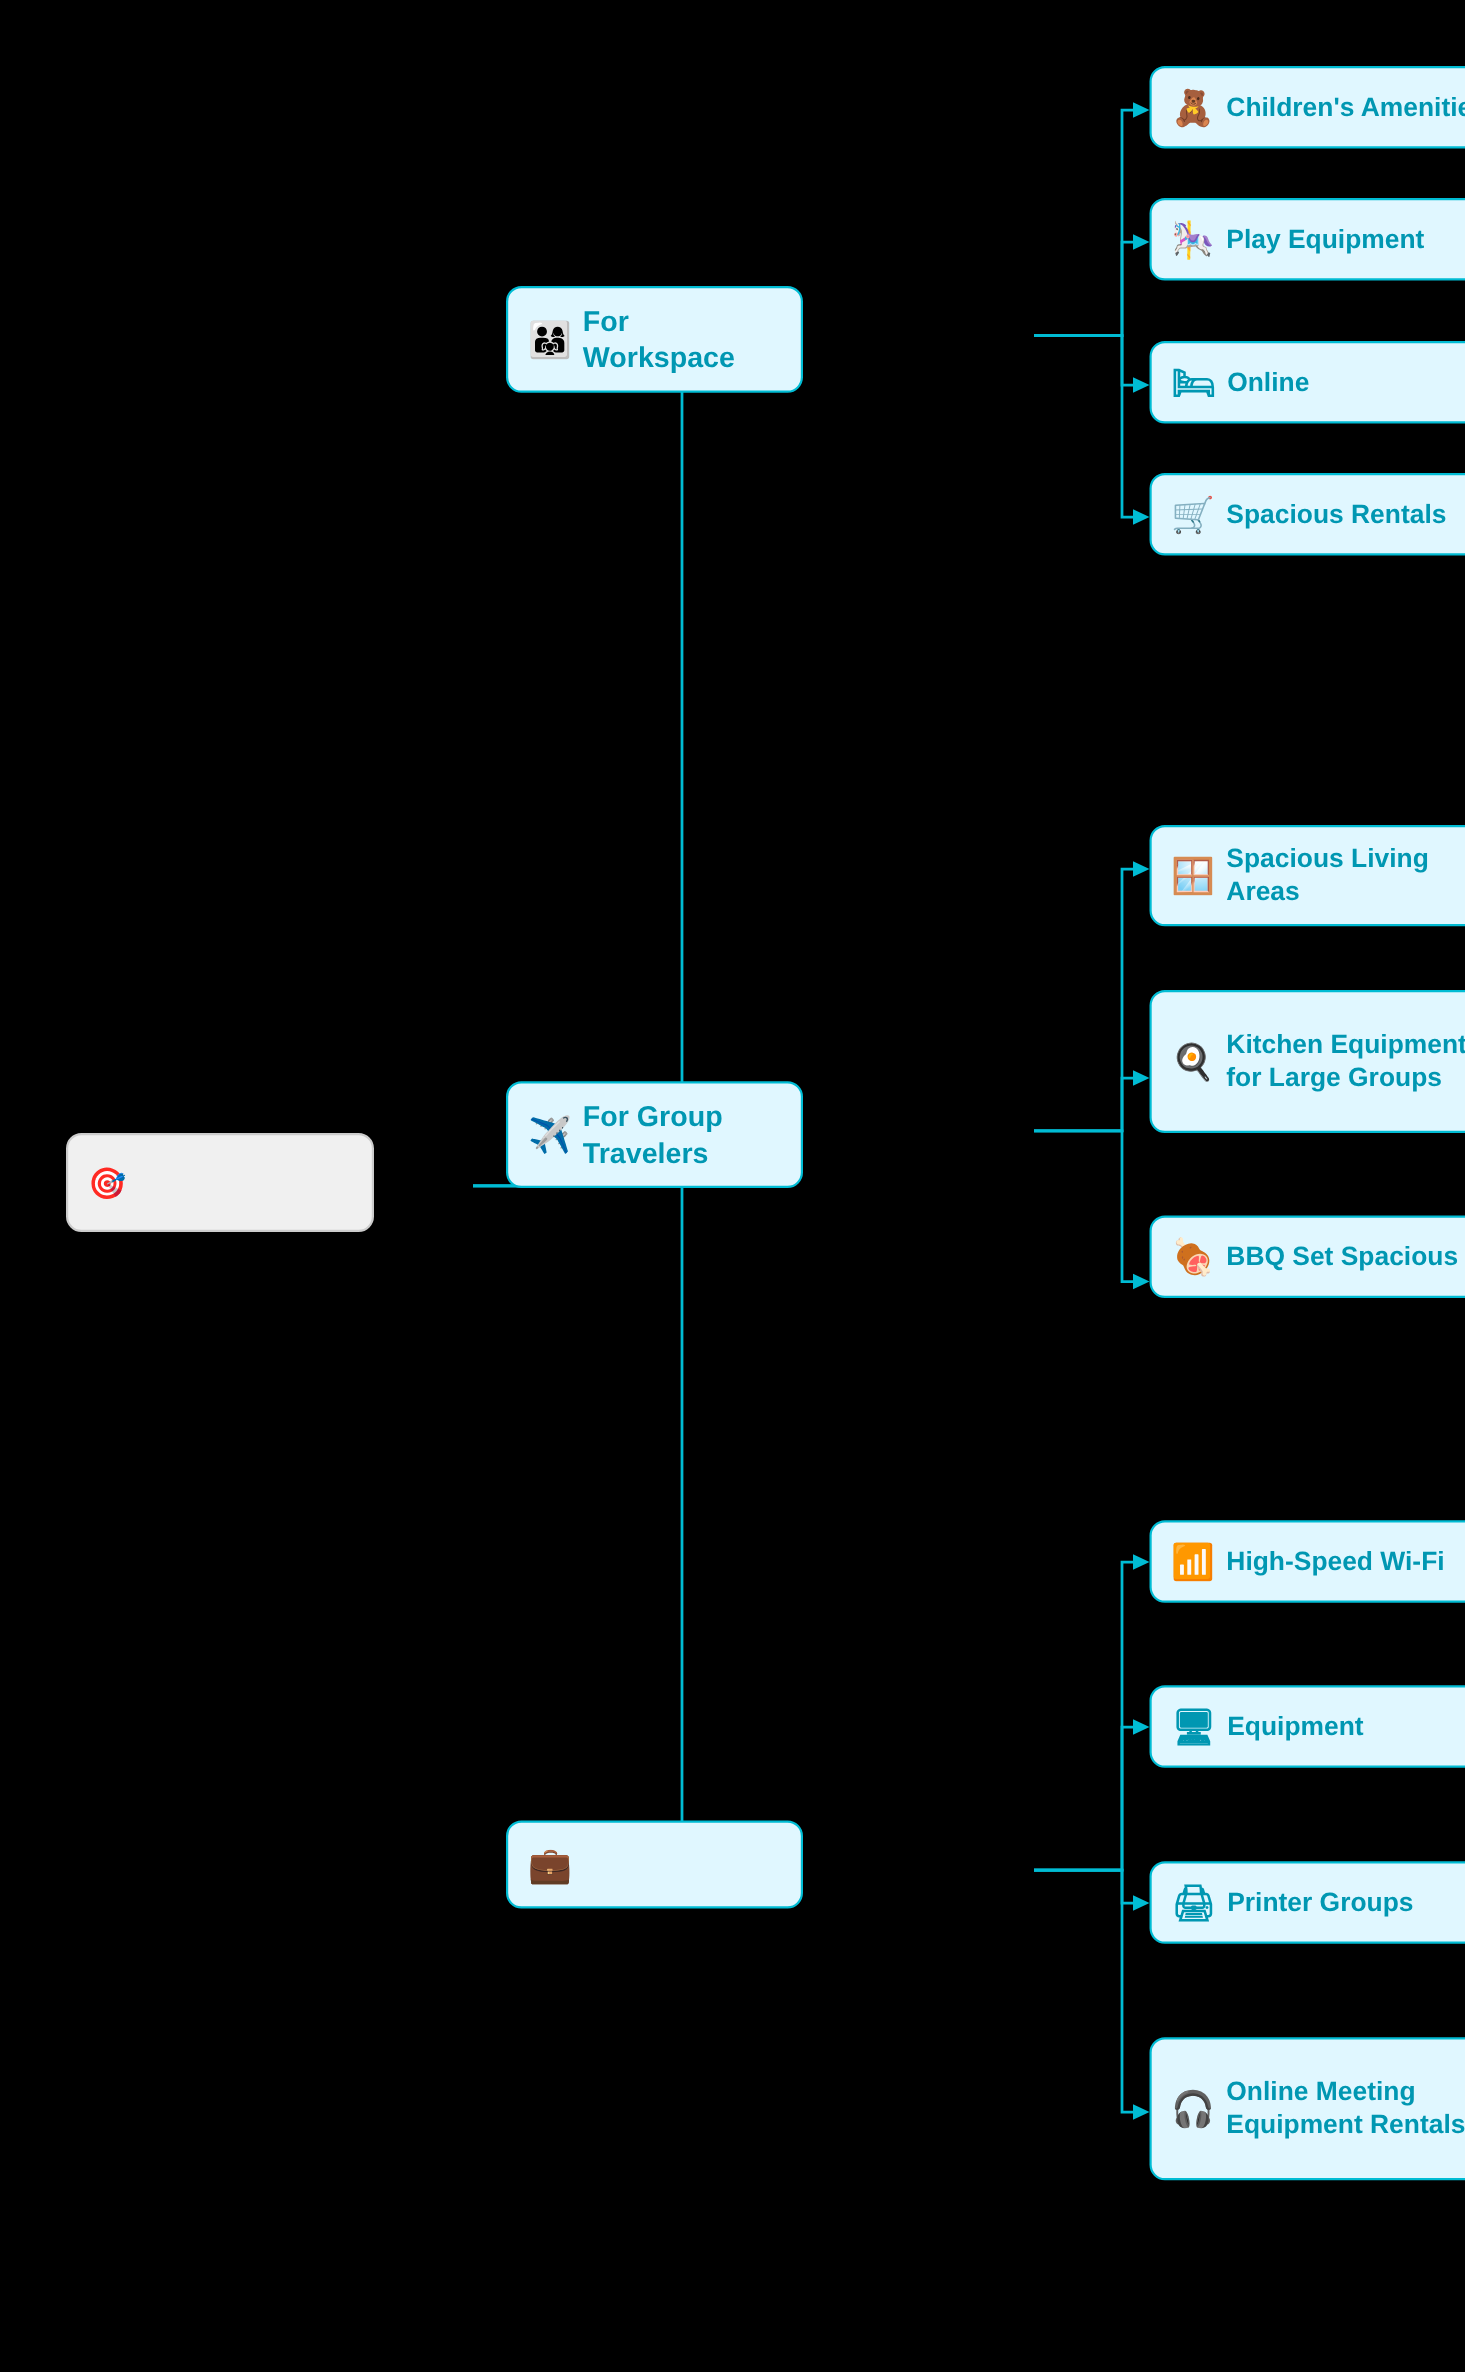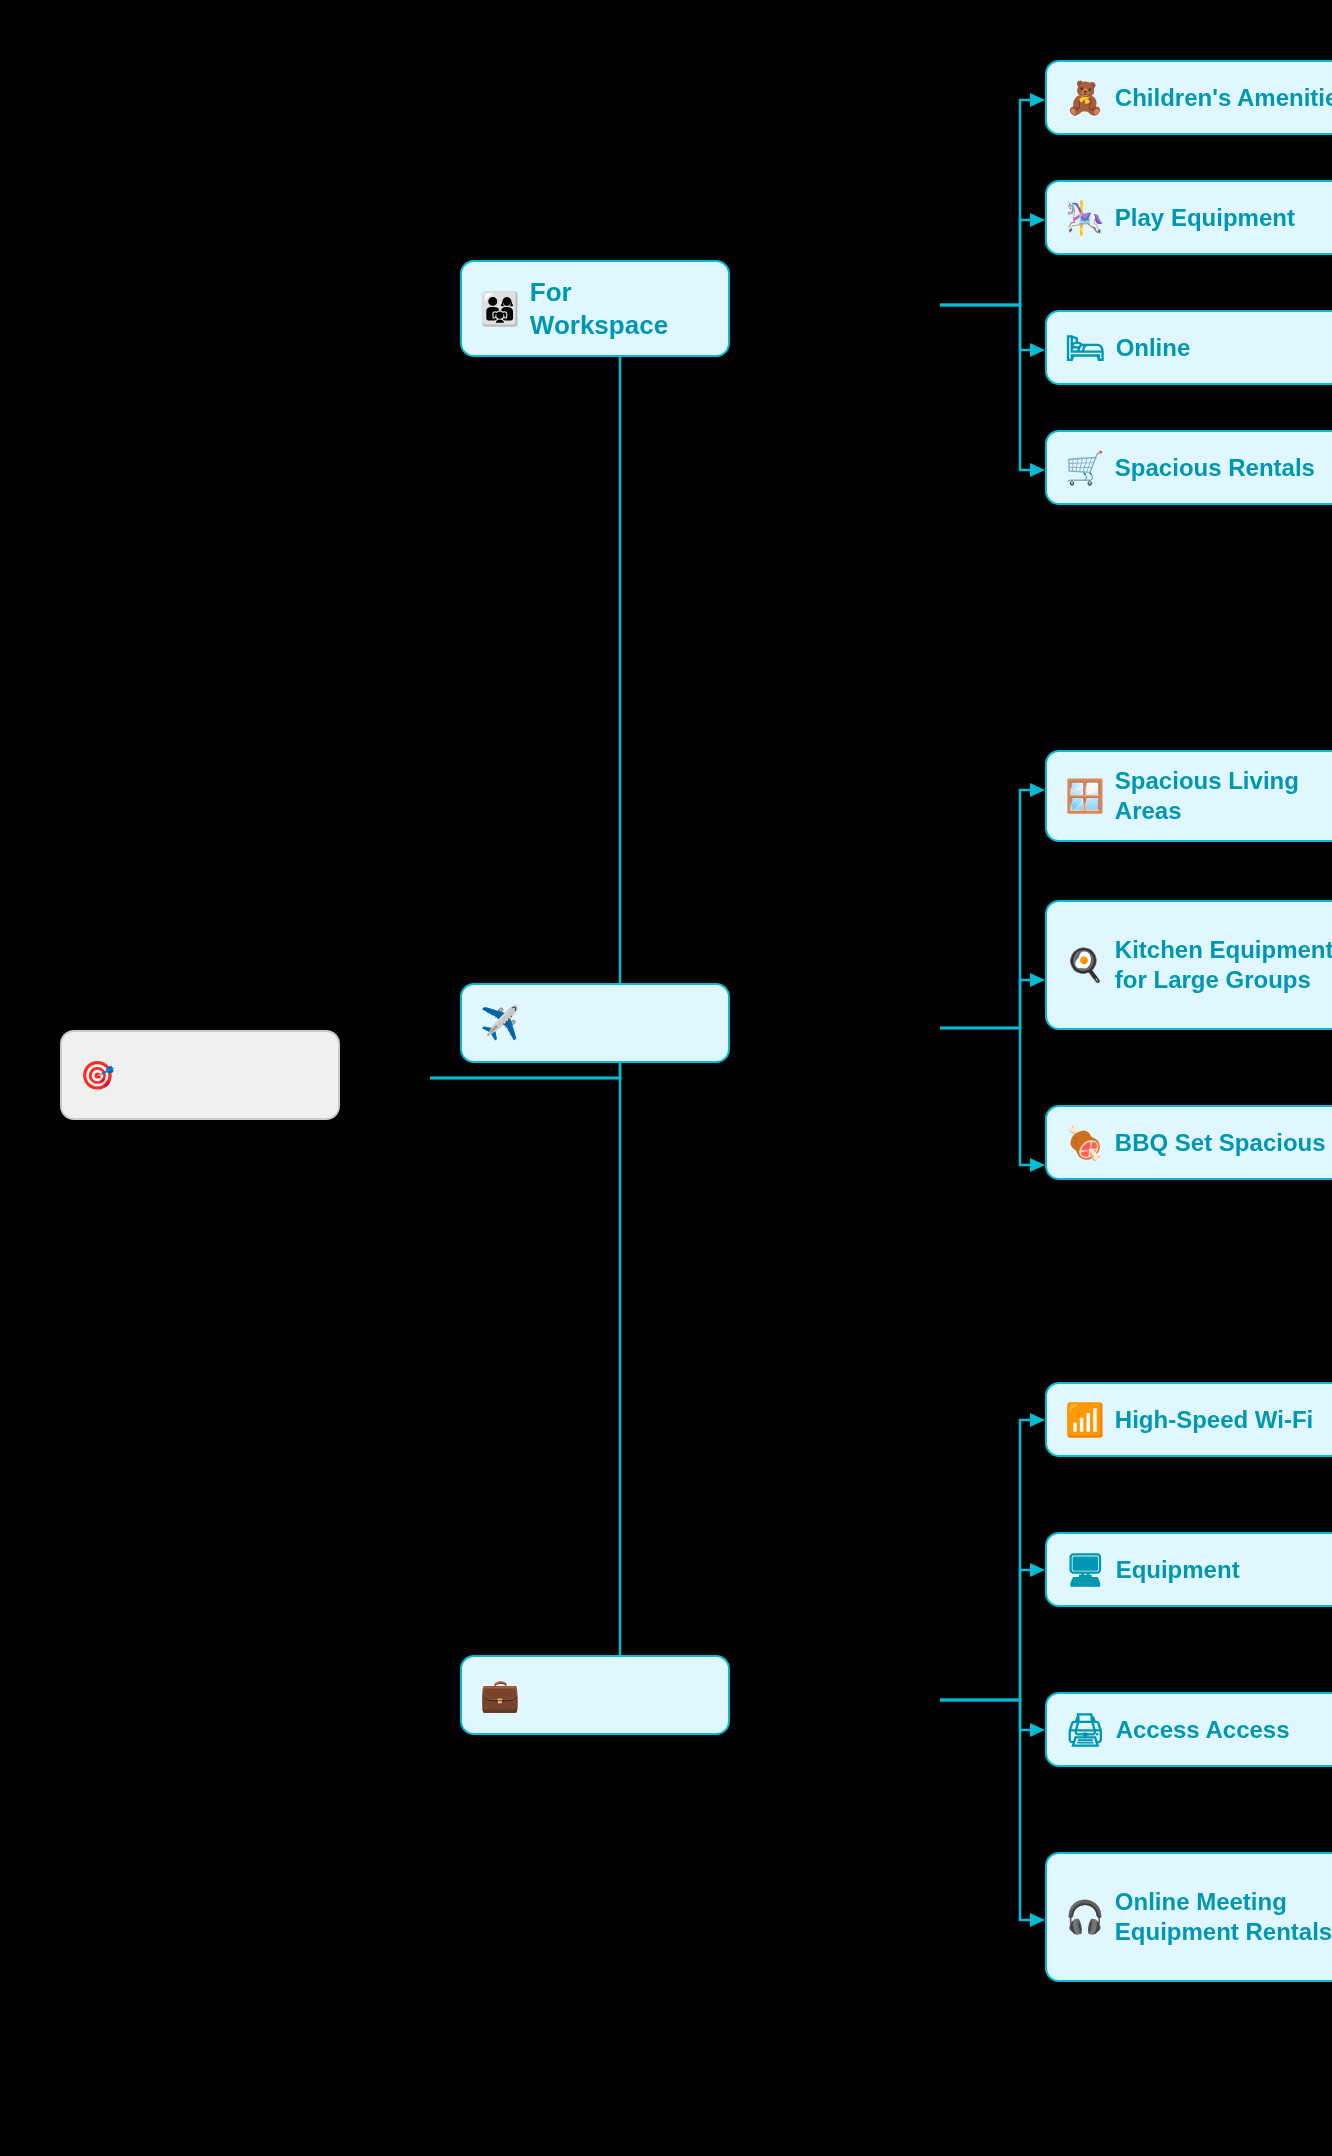--- a/index.html
+++ b/index.html
@@ -147,20 +147,21 @@
     <span class="node-icon">🎯</span>
   </div>
 
   <div class="node node-mid" style="left:460px; top:260px; width:270px;">
     <span class="node-icon">👨‍👩‍👧</span>
     <span class="node-label">For Workspace</span>
   </div>
 
   <div class="node node-mid" style="left:460px; top:983px; width:270px;">
     <span class="node-icon">✈️</span>
+    <span class="node-label">For Group Travelers</span>
   </div>
 
   <div class="node node-mid" style="left:460px; top:1655px; width:270px;">
     <span class="node-icon">💼</span>
   </div>
 
   <div class="node node-leaf" style="left:1045px; top:60px;">
     <span class="node-icon">🧸</span>
     <span class="node-label">Children's Amenities</span>
   </div>
@@ -200,21 +201,21 @@
     <span class="node-label">High-Speed Wi-Fi</span>
   </div>
 
   <div class="node node-leaf" style="left:1045px; top:1532px;">
     <span class="node-icon">🖥</span>
     <span class="node-label">Equipment</span>
   </div>
 
   <div class="node node-leaf" style="left:1045px; top:1692px;">
     <span class="node-icon">🖨</span>
-    <span class="node-label">Access Access</span>
+    <span class="node-label">Printer Groups</span>
   </div>
 
   <div class="node node-leaf" style="left:1045px; top:1852px; min-height:130px;">
     <span class="node-icon">🎧</span>
     <span class="node-label">Online Meeting Equipment Rentals</span>
   </div>
 
 </div>
 
 </body></html>

